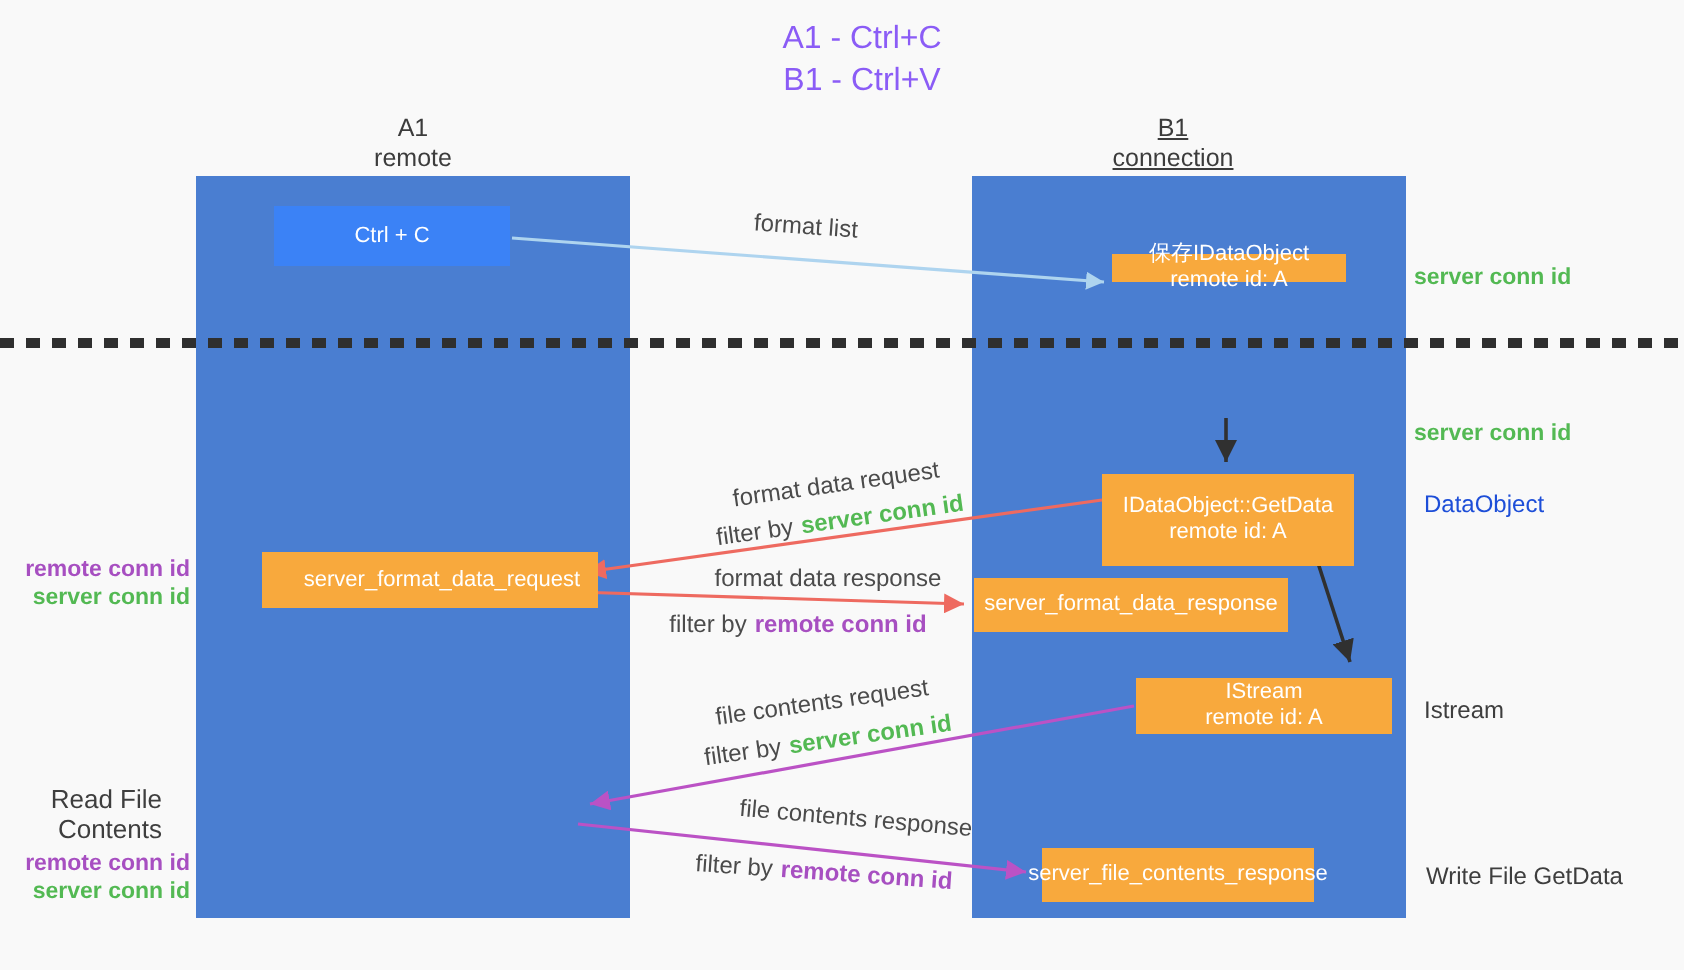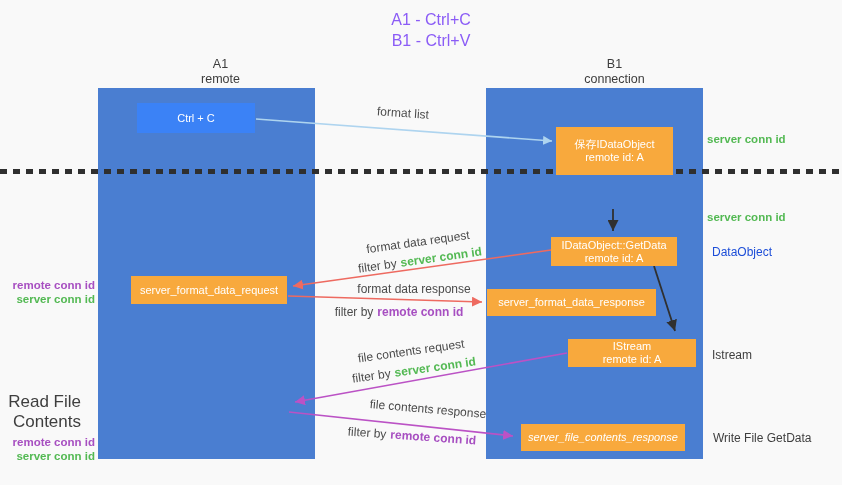--- a/index.html
+++ b/index.html
@@ -36,38 +36,38 @@
   .arrow-label {
     position:absolute; font-size:12px; color:#4b4b4b; white-space:nowrap;
     transform-origin:center;
   }
   .fb-prefix { margin-right:4px; }
   .conn-green  { color:#53b953; font-weight:bold; }
   .conn-purple { color:#a74fc1; font-weight:bold; }
   .side-label { position:absolute; font-size:12px; white-space:nowrap; }
   .side-conn { font-size:11.5px; font-weight:bold; line-height:13.5px; }
   .left-labels { position:absolute; left:0; width:95px; text-align:right; }
-  .left-gray { color:#3e3e3e; font-size:17px; padding-right:14px; margin-bottom:4px; }
+  .left-gray { color:#3e3e3e; font-size:13px; padding-right:14px; margin-bottom:4px; }
   svg.arrows { position:absolute; left:0; top:0; pointer-events:none; }
 </style>
 </head>
 <body>
 
 <div class="canvas">
 
   <div class="title">
     <div>A1 - Ctrl+C</div>
     <div>B1 - Ctrl+V</div>
   </div>
 
-  <div class="col-header" style="left:112px;">
+  <div class="col-header" style="left:98px;">
     <div>A1</div>
     <div>remote</div>
   </div>
-  <div class="col-header" style="left:506px;">
+  <div class="col-header" style="left:478px;text-decoration:underline;">
     <div>B1</div>
     <div>connection</div>
   </div>
 
   <div class="lifeline" style="left:98px;"></div>
   <div class="lifeline" style="left:486px;"></div>
 
   <div class="dotted"></div>
 
   <svg class="arrows" width="842" height="485">
@@ -91,46 +91,46 @@
     <line x1="551" y1="250" x2="293" y2="286" stroke="#ee6a60" stroke-width="1.6" marker-end="url(#ah-red)"></line>
     <line x1="288" y1="296" x2="482" y2="302" stroke="#ee6a60" stroke-width="1.6" marker-end="url(#ah-red)"></line>
     <line x1="567" y1="353" x2="295" y2="402" stroke="#bb52c5" stroke-width="1.6" marker-end="url(#ah-mag)"></line>
     <line x1="289" y1="412" x2="513" y2="436" stroke="#bb52c5" stroke-width="1.6" marker-end="url(#ah-mag)"></line>
   </svg>
 
   <div class="node green-node" style="left:137px; top:103px; width:118px; height:30px;">
     <div>Ctrl + C</div>
   </div>
 
-  <div class="node orange-node" style="left:556px; top:127px; width:117px; height:48px;">
+  <div class="node orange-node" style="left:556px; top:127px; width:117px; height:14px;">
     <div>保存IDataObject</div>
     <div>remote id: A</div>
   </div>
 
 
-  <div class="node orange-node" style="left:551px; top:237px; width:126px; height:29px;">
+  <div class="node orange-node" style="left:551px; top:237px; width:126px; height:46px;">
     <div>IDataObject::GetData</div>
     <div>remote id: A</div>
   </div>
 
-  <div class="node orange-node" style="left:131px; top:276px; width:156px; height:28px;">
+  <div class="node orange-node" style="left:131px; top:276px; width:156px; height:28px;padding-left:12px;">
     <div>server_format_data_request</div>
   </div>
 
-  <div class="node orange-node" style="left:487px; top:289px; width:169px; height:27px;">
+  <div class="node orange-node" style="left:487px; top:289px; width:157px; height:27px;">
     <div>server_format_data_response</div>
   </div>
 
   <div class="node orange-node" style="left:568px; top:339px; width:128px; height:28px;">
     <div>IStream</div>
     <div>remote id: A</div>
   </div>
 
 
-  <div class="node orange-node" style="left:521px; top:424px; width:164px; height:27px;font-style:italic;">
+  <div class="node orange-node" style="left:521px; top:424px; width:136px; height:27px;">
     <div>server_file_contents_response</div>
   </div>
 
   <div class="arrow-label" style="left:403px; top:113px; transform:translate(-50%,-50%) rotate(4deg);">format list</div>
 
   <div class="arrow-label" style="left:418px; top:242px; transform:translate(-50%,-50%) rotate(-8deg);">format data request</div>
   <div class="arrow-label" style="left:420px; top:260px; transform:translate(-50%,-50%) rotate(-8deg);">
     <span class="fb-prefix">filter by</span><span class="conn-green">server conn id</span>
   </div>
 

